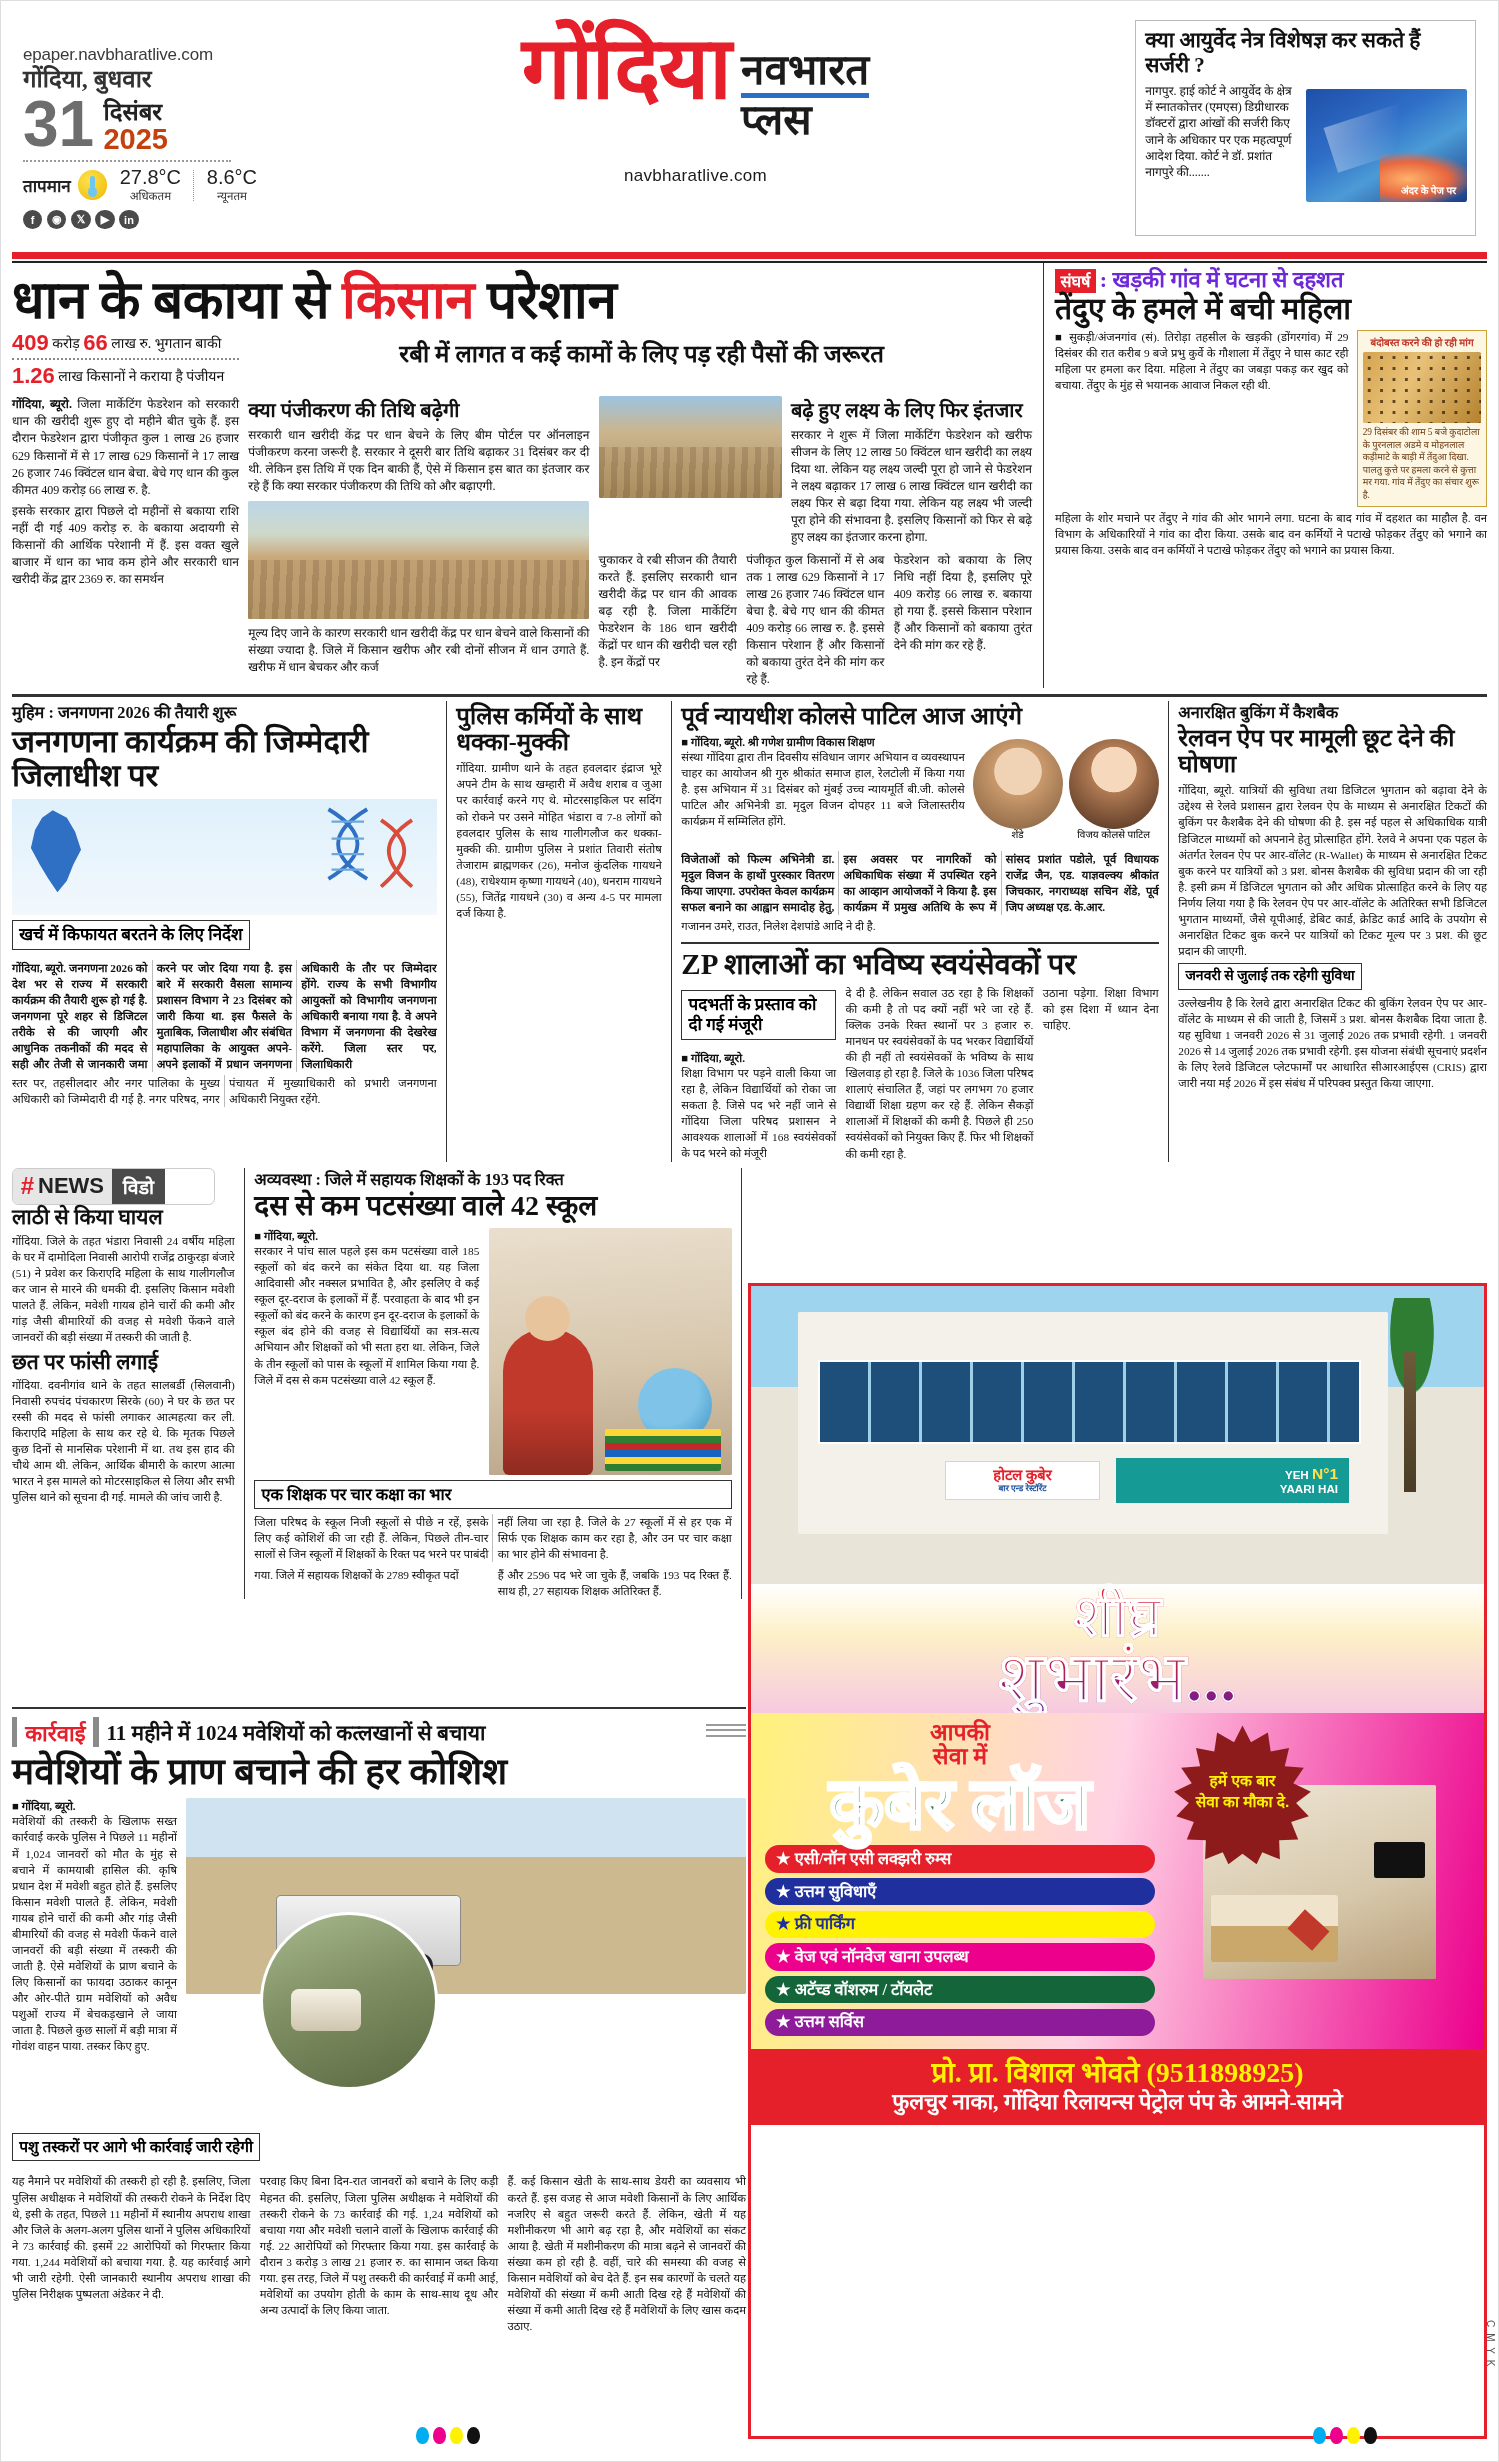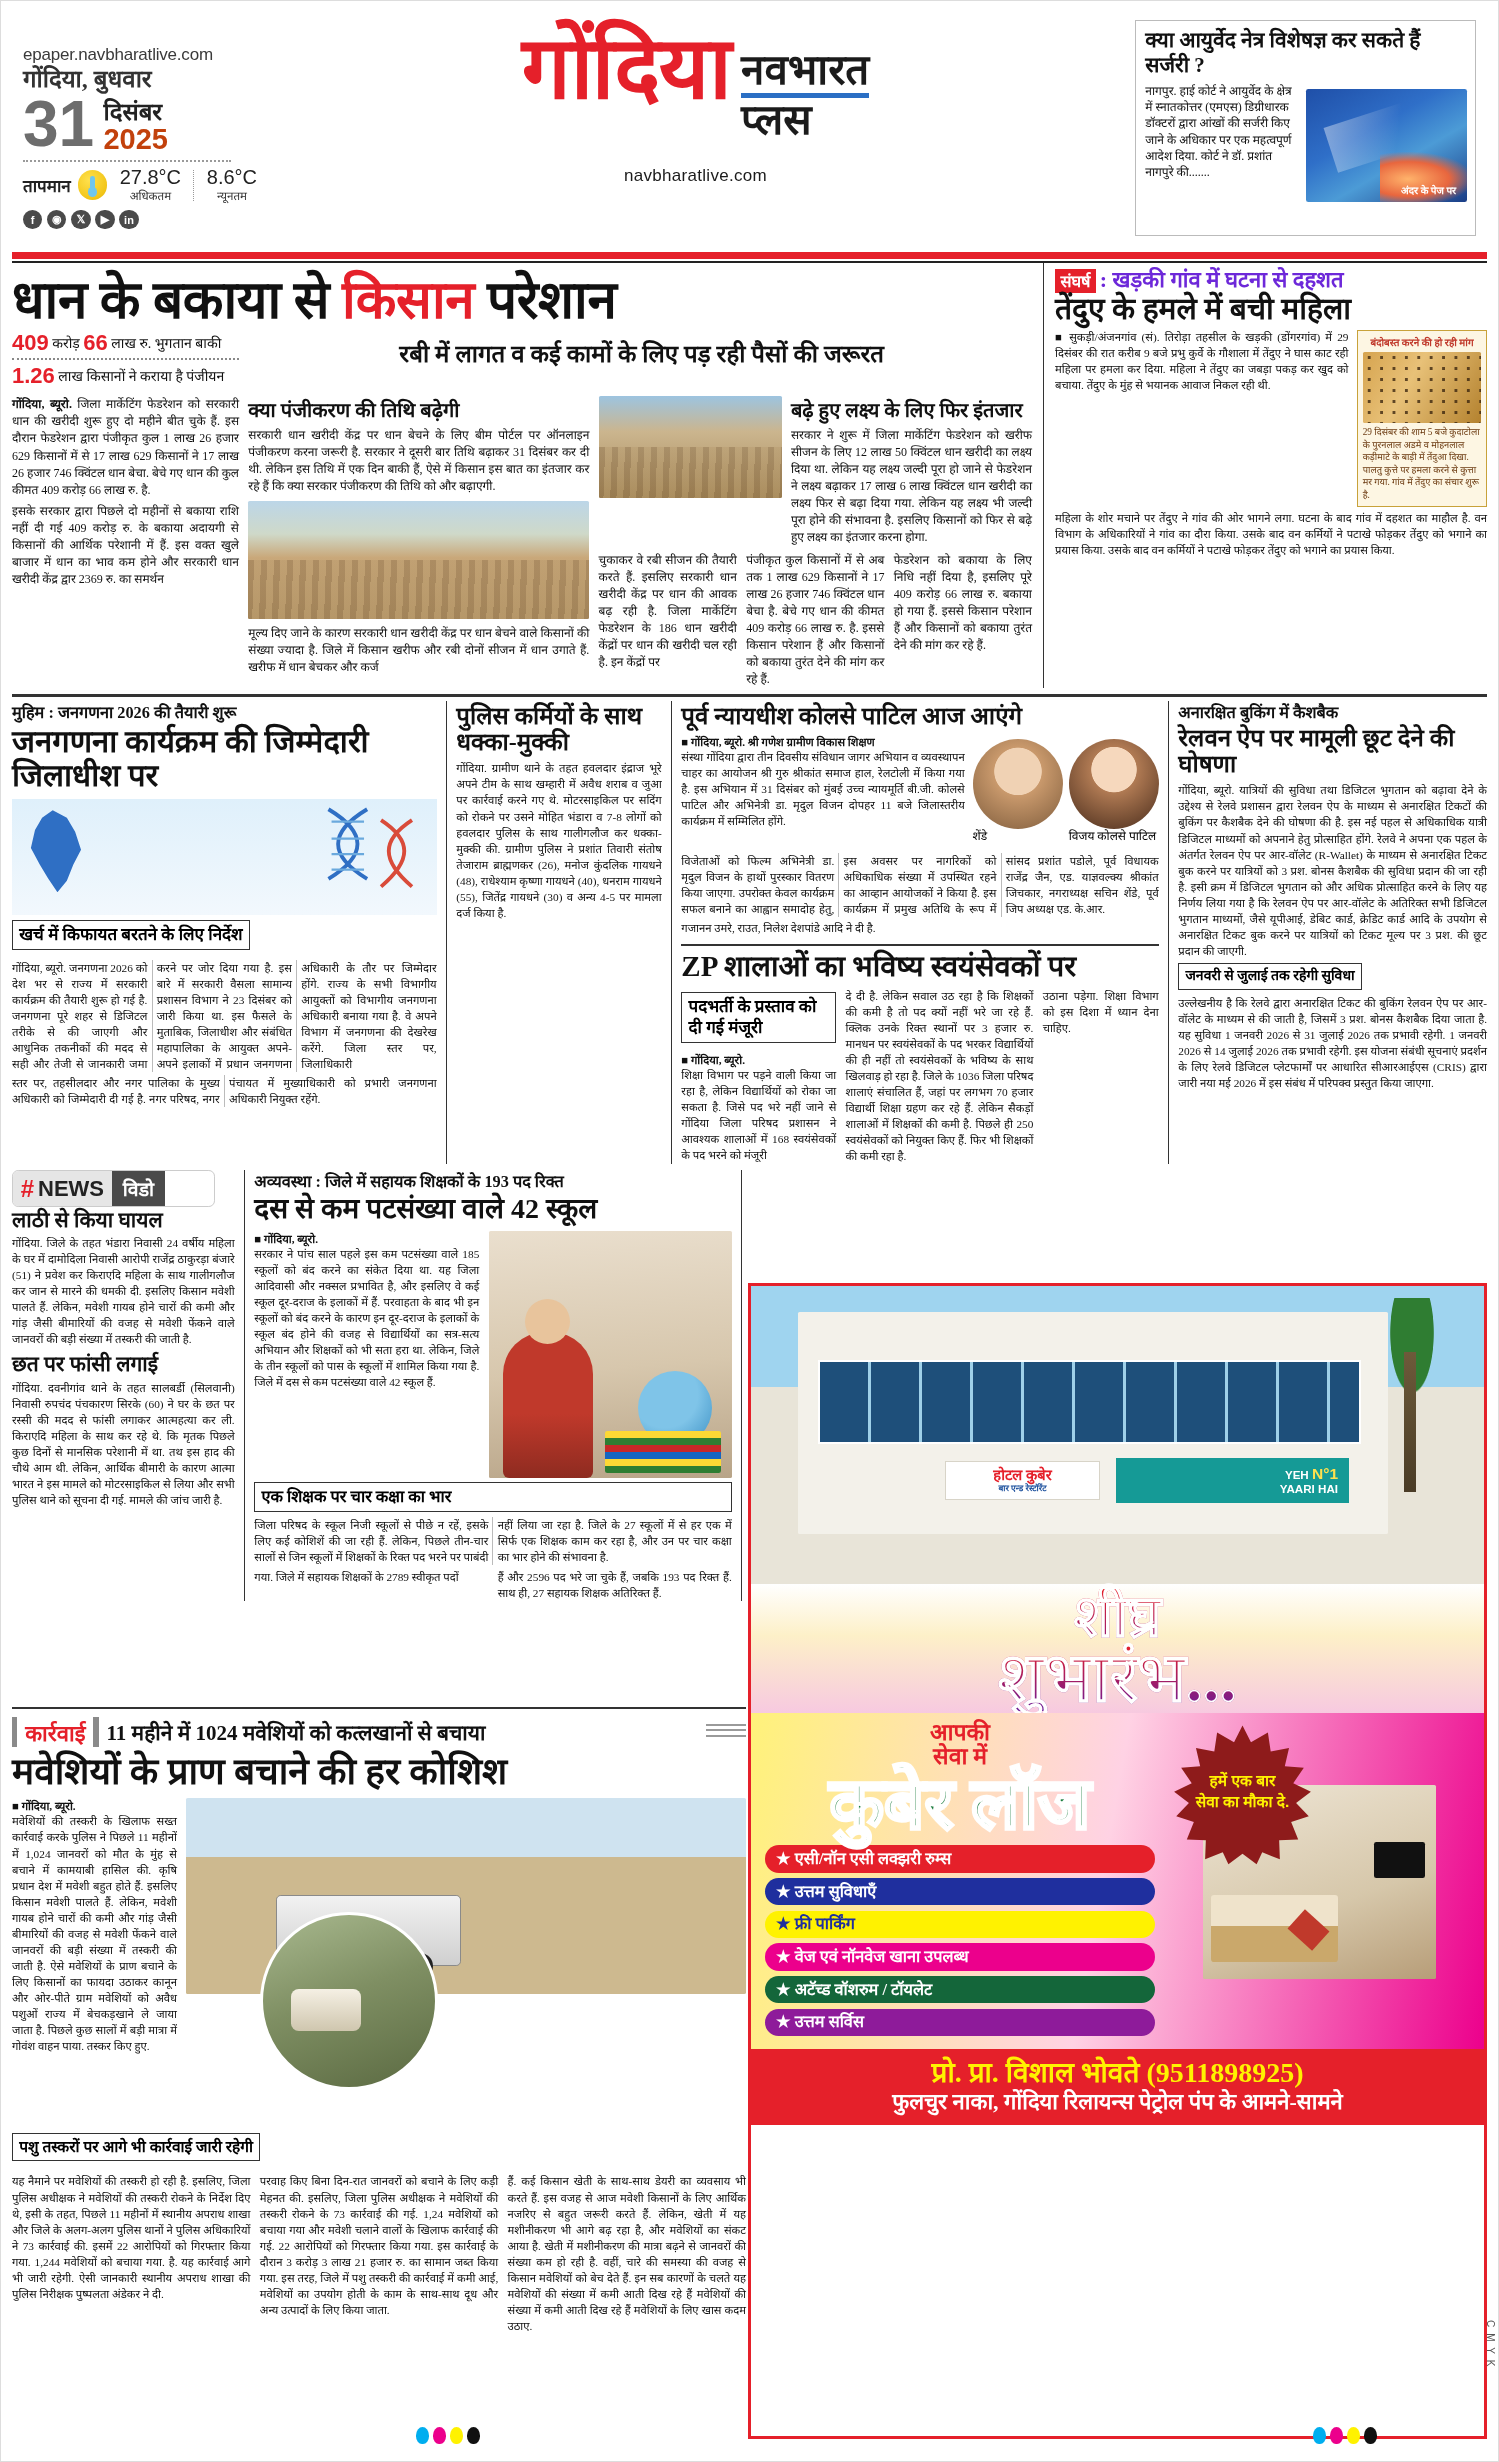--- a/index.html
+++ b/index.html
@@ -199,21 +199,21 @@
   .m3 { width: 497px; flex: 0 0 497px; padding: 0 9.3px; border-right: 1.6px solid #333; }
   .m4 { flex: 1; padding-left: 9.3px; }
 
   .mh-kick { font-size: 16.3px; font-weight: 700; color: #111; }
   .mh-title { font-size: 31px; font-weight: 700; line-height: 1.1; color: #111; margin-top: 1.6px; }
   .mh-title.sm { font-size: 24px; }
   .mh-title.xs { font-size: 21px; }
   .byline { font-size: 11.3px; font-weight: 700; color: #111; }
   .ptext { font-size: 11.3px; line-height: 1.42; text-align: justify; color: #111; }
   .two-col { column-count: 2; column-gap: 9.3px; column-rule: 0.8px solid #bbb; }
-  .three-col { column-count: 3; column-gap: 9.3px; column-rule: 0.8px solid #bbb; }
+  .three-col { column-count: 3; column-gap: 9.3px; column-rule: 0.8px solid #bbb; font-weight: bold; }
   .subhead-box {
     border: 1.6px solid #333; padding: 3.9px 6.2px; display: inline-block;
     font-size: 17px; font-weight: 700; line-height: 1.2; margin: 4.7px 0;
   }
   .dna {
     width: 100%; height: 116px; position: relative; overflow: hidden;
     background: linear-gradient(#dff0fb, #f2f8fd);
   }
   .dna .map {
     position:absolute; left: 12.4px; top: 11px; width: 59px; height: 82px;
@@ -222,21 +222,21 @@
   .dna .helix { position:absolute; right: 7.8px; top: 6.2px; width: 116px; height: 104px; }
   .pic-portrait {
     width: 90px; height: 90px; border-radius: 50%; overflow: hidden; flex: 0 0 90px;
     background: radial-gradient(circle at 50% 36%, #f0d2b4 0 32%, #c9996c 33%, #7e5c3c 100%);
     position: relative;
   }
   .pic-portrait.p2 {
     background: radial-gradient(circle at 50% 34%, #f6d8bd 0 30%, #b07a53 31%, #472b1b 100%);
   }
   .portraits { display:flex; gap:6.2px; align-items:flex-start; margin: 4.7px 0; }
-  .pname { font-size: 12px; text-align:left; line-height:1.25; }
+  .pname { font-size: 10px; text-align:center; line-height:1.25; }
 
   
   .sec3 { display: flex; padding: 0 11px; margin-top: 6.2px; }
   .s1 { width: 233px; flex: 0 0 233px; padding-right: 9.3px; border-right: 1.6px solid #333; }
   .s2 { width: 497px; flex: 0 0 497px; padding: 0 9.3px; border-right: 1.6px solid #333; }
   .s3 { flex: 1; padding-left: 9.3px; }
   .newsbadge {
     display: flex; align-items: stretch; border-radius: 6.2px; overflow: hidden;
     width: 203px; height: 37px; border: 0.8px solid #ccc;
   }

